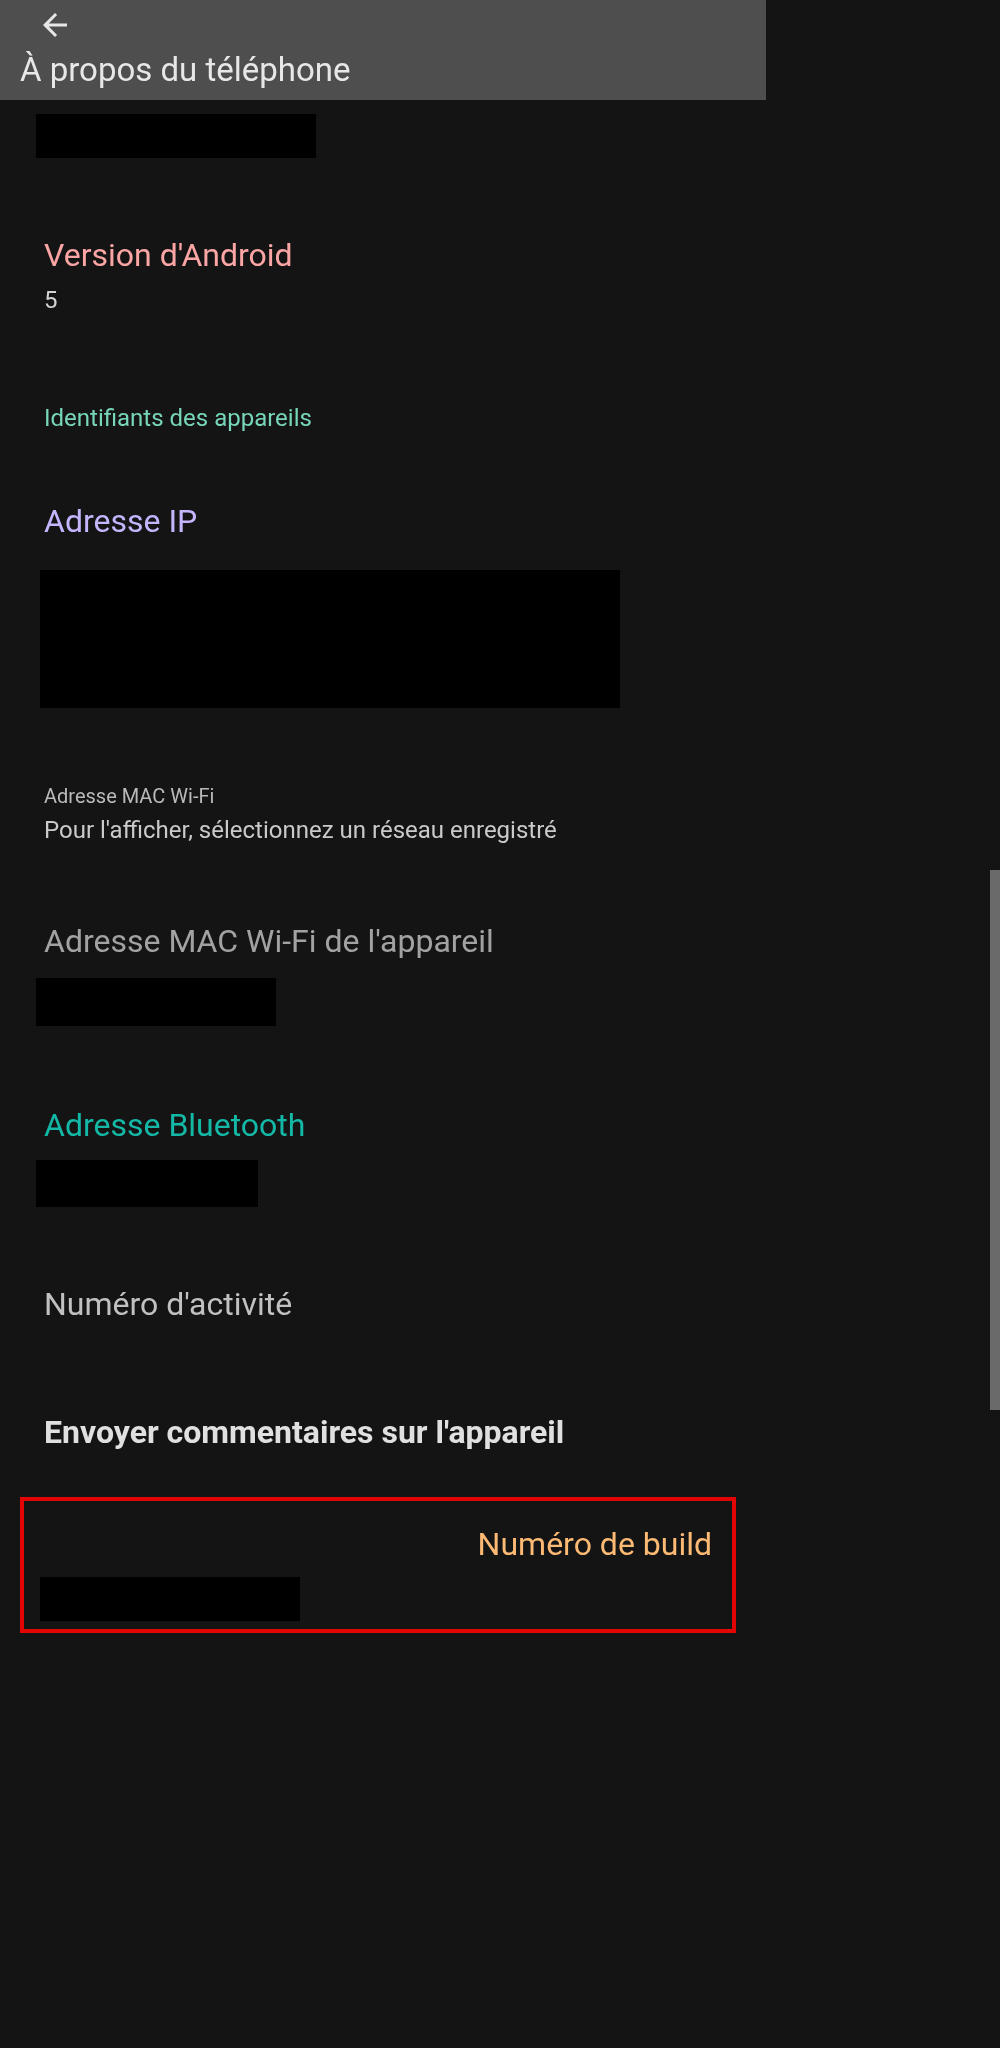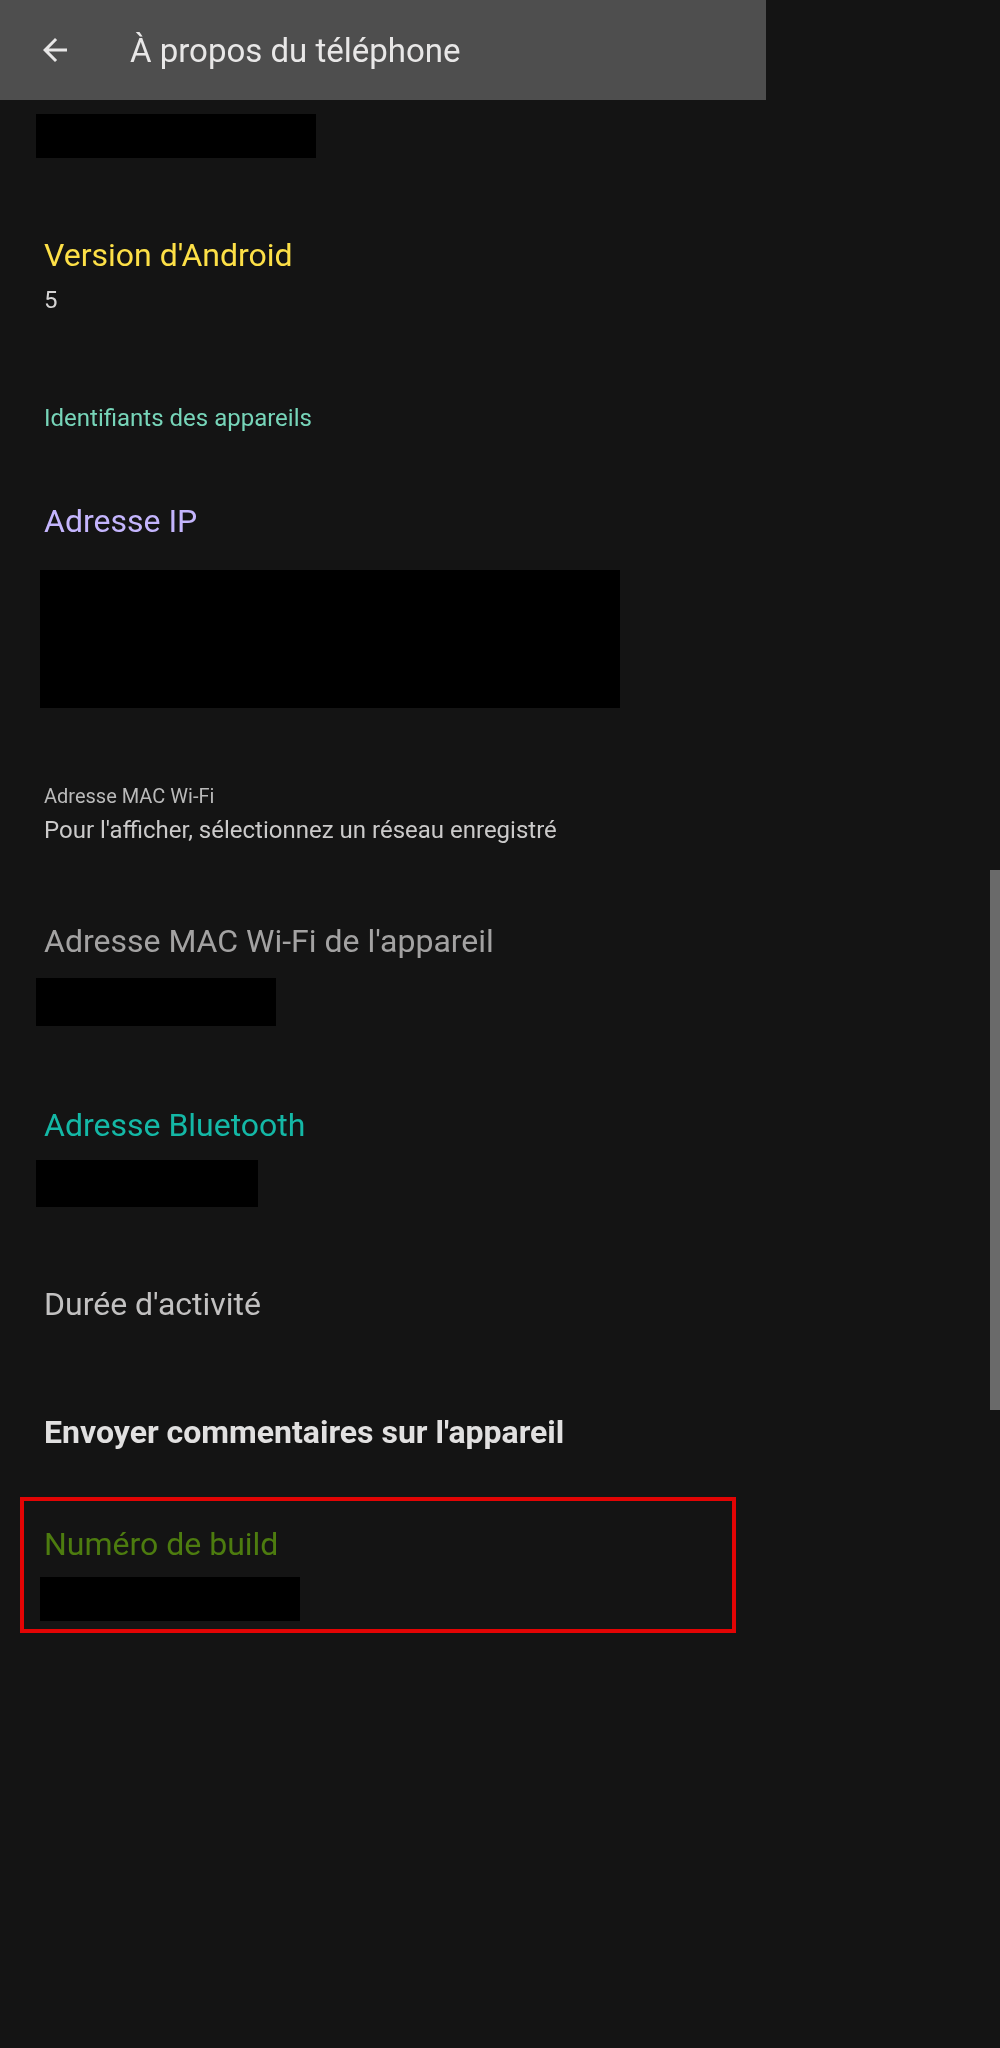--- a/index.html
+++ b/index.html
@@ -11,22 +11,23 @@
     body {
       background-color: #141414;
       width: 766px;
       min-height: 1600px;
       overflow: hidden;
     }
     .header {
       background-color: #4e4e4e;
       height: 100px;
       display: flex;
-      align-items: center;
+      align-items: flex-start;
       padding: 0 20px;
+      flex-direction: column;
     }
     .back-icon {
       width: 50px;
       height: 50px;
       display: flex;
       align-items: center;
       justify-content: center;
       cursor: pointer;
       margin-right: 50px;
       margin-left: 10px;
@@ -43,21 +44,21 @@
       background-color: #000000;
       width: 280px;
       height: 44px;
       margin-top: 14px;
       margin-left: -8px;
     }
     .setting-item {
       margin-top: 78px;
     }
     .setting-title {
-      color: #fde047;
+      color: #fca5a5;
       font-size: 32px;
       font-weight: 400;
       line-height: 1.2;
     }
     .setting-value {
       color: #d4d3d3;
       font-size: 24px;
       font-weight: 400;
       margin-top: 12px;
     }
@@ -149,23 +150,24 @@
       font-weight: 700;
     }
     .build-section {
       margin-top: 46px;
       border: 4px solid #e30404;
       padding: 24px 20px 8px 20px;
       margin-left: -24px;
       margin-right: -14px;
     }
     .build-title {
-      color: #4d7c0f;
-      font-size: 32px;
-      font-weight: 400;
+      color: #fdba74;
+      font-size: 32px;
+      font-weight: 400;
+      text-align: right;
     }
     .build-redacted {
       background-color: #000000;
       width: 260px;
       height: 44px;
       margin-top: 14px;
       margin-left: -4px;
     }
     .scrollbar {
       position: absolute;
@@ -212,21 +214,21 @@
     <div class="mac-wifi-device-title">Adresse MAC Wi-Fi de l'appareil</div>
     <div class="mac-wifi-device-redacted"></div>
   </div>
 
   <div class="bluetooth-section">
     <div class="bluetooth-title">Adresse Bluetooth</div>
     <div class="bluetooth-redacted"></div>
   </div>
 
   <div class="activity-section">
-    <div class="activity-title">Durée d'activité</div>
+    <div class="activity-title">Numéro d'activité</div>
   </div>
 
   <div class="feedback-section">
     <div class="feedback-title">Envoyer commentaires sur l'appareil</div>
   </div>
 
   <div class="build-section">
     <div class="build-title">Numéro de build</div>
     <div class="build-redacted"></div>
   </div>

